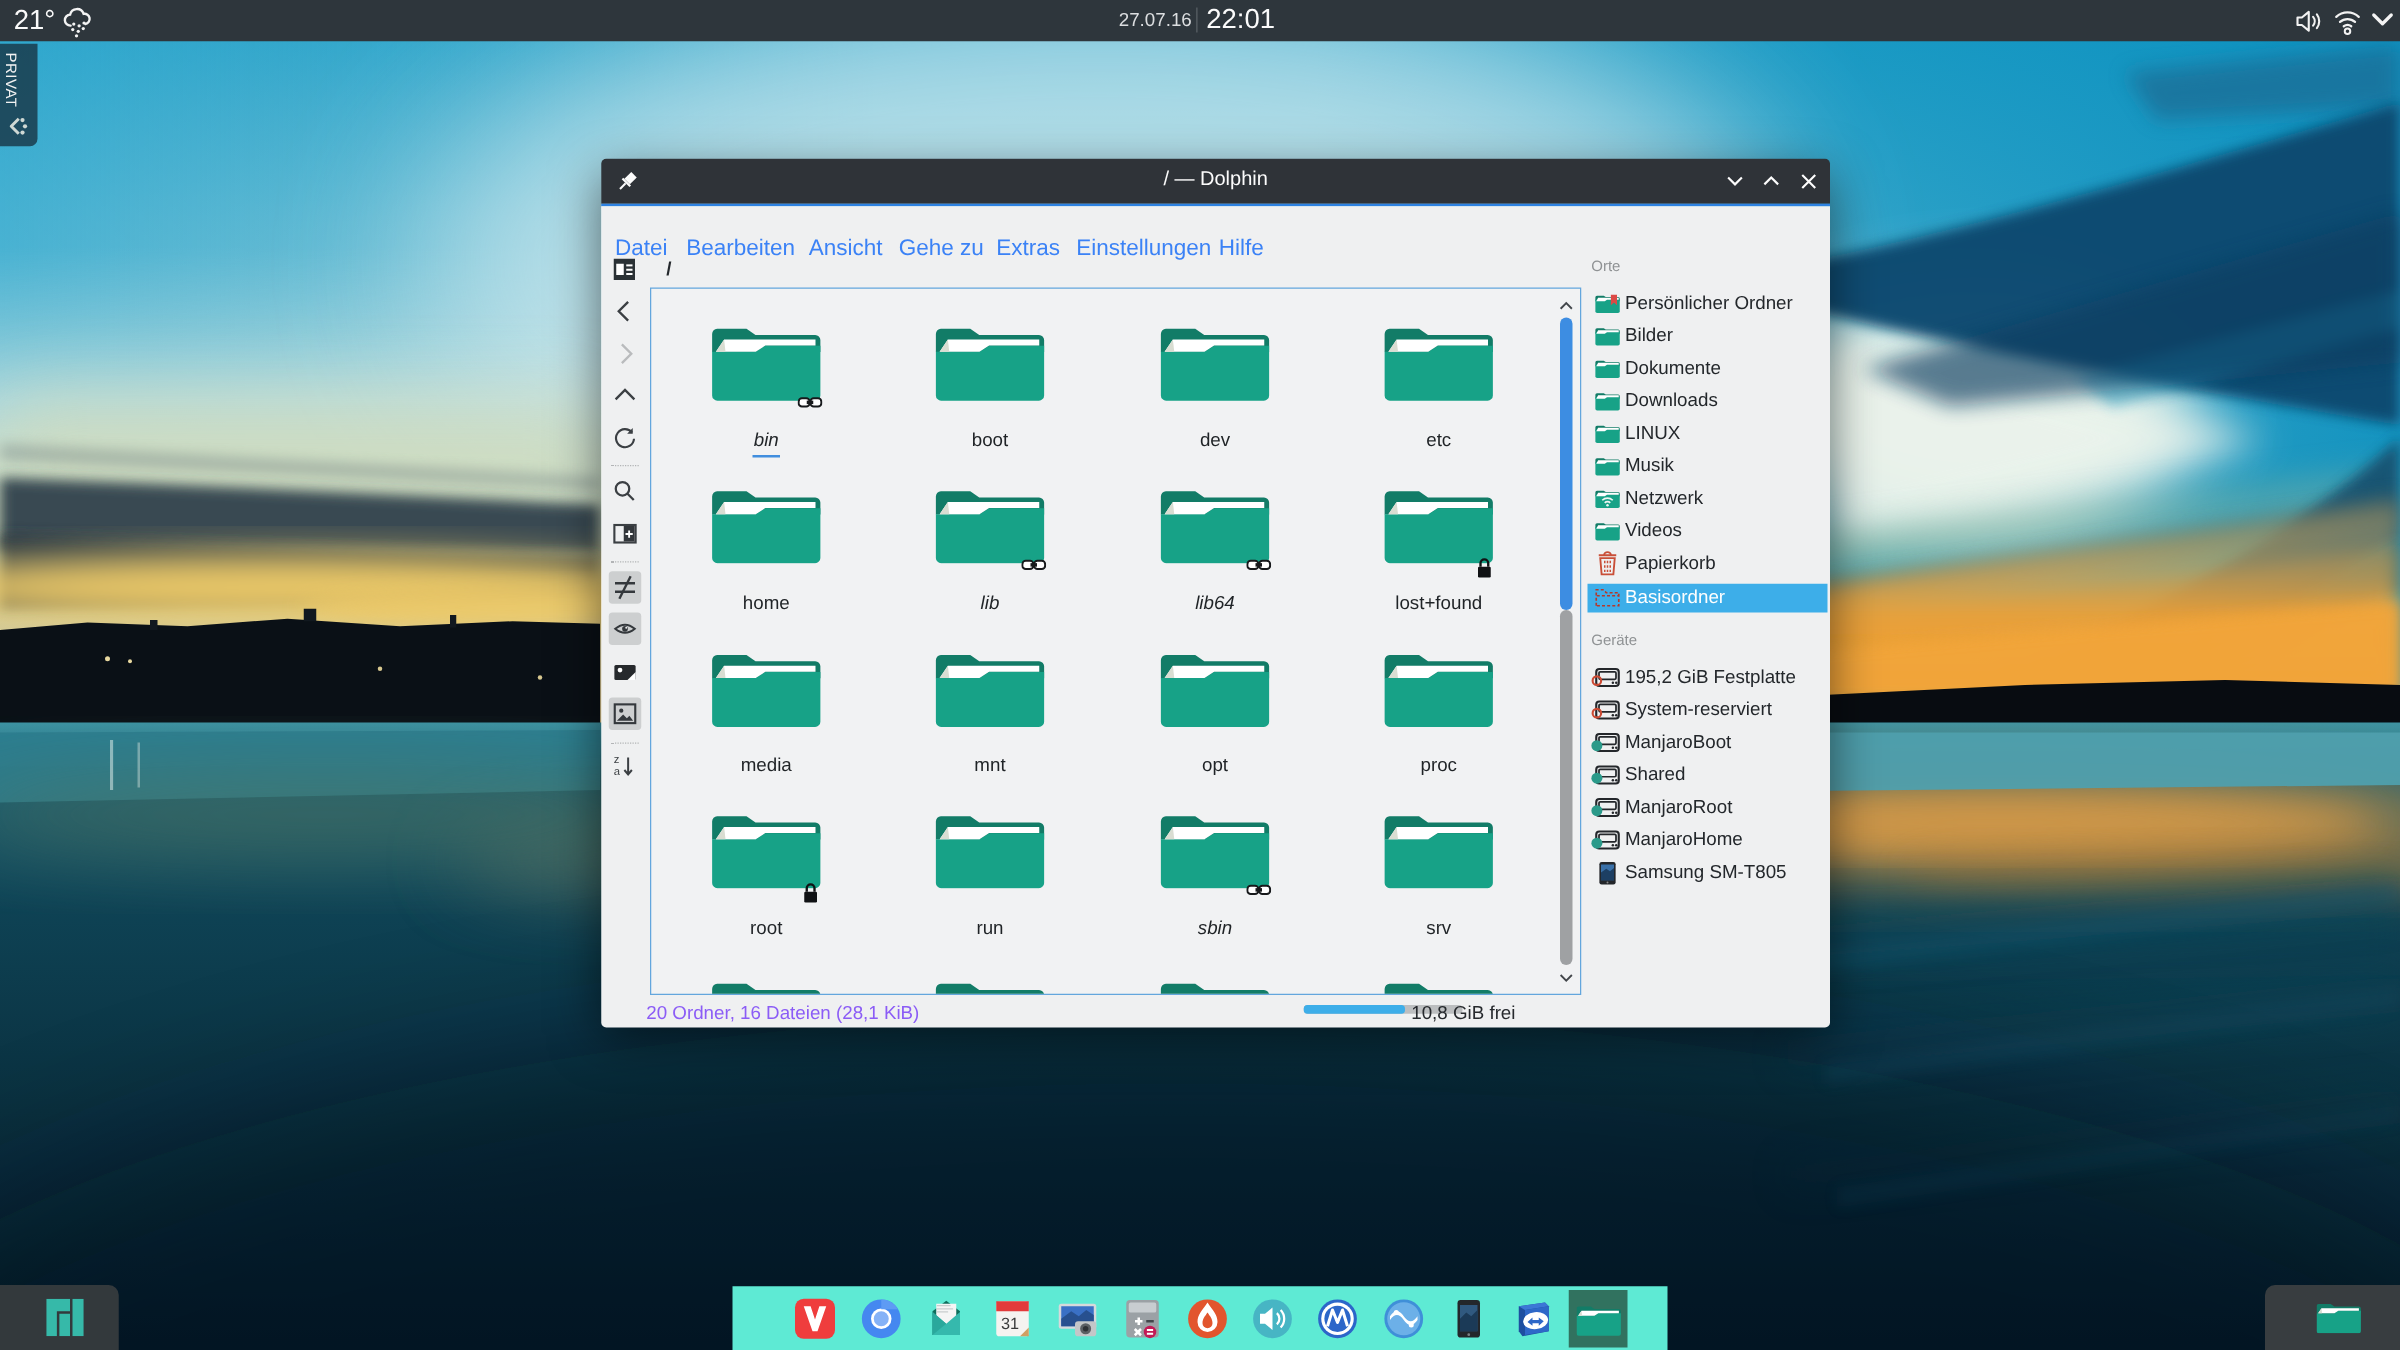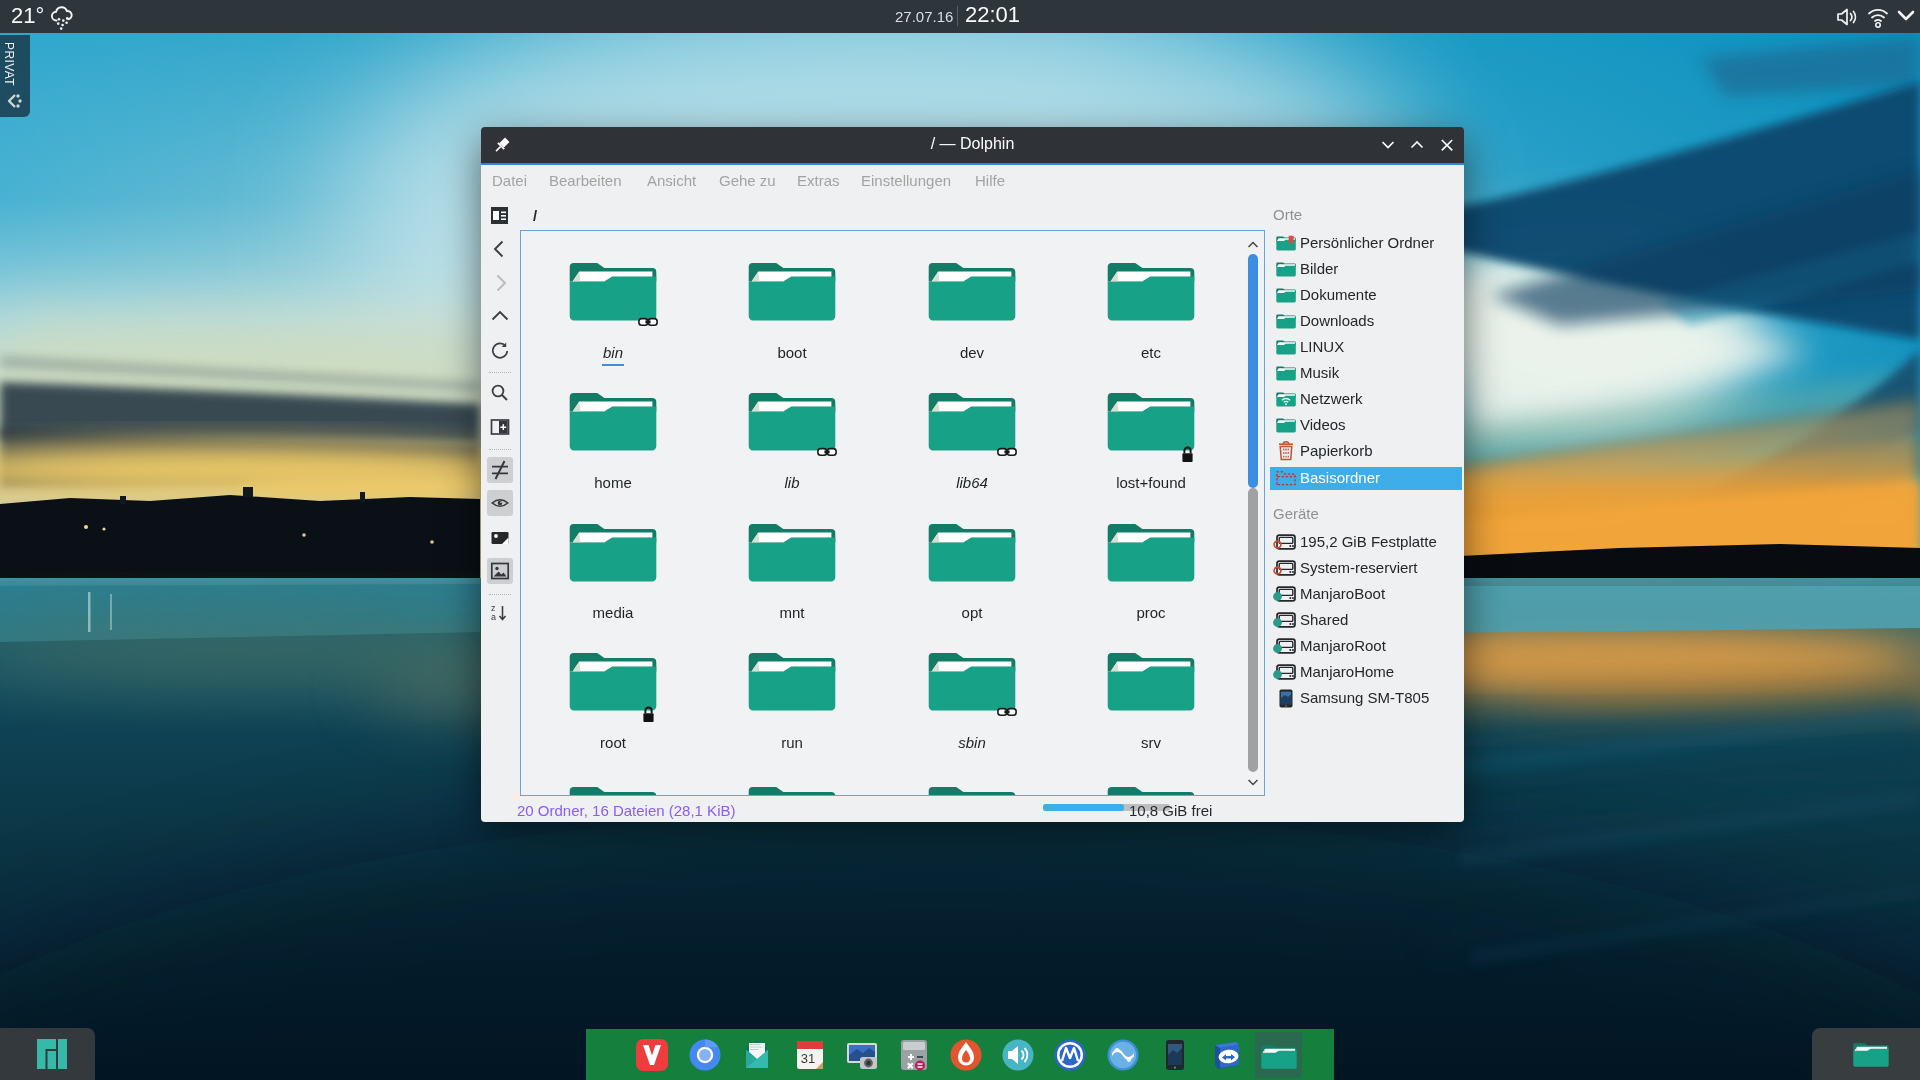--- a/index.html
+++ b/index.html
@@ -4,26 +4,26 @@
 html,body{width:1920px;height:1080px;overflow:hidden;background:#06222e;font-family:"Liberation Sans",sans-serif}
 .abs{position:absolute}
 #panel{position:absolute;left:0;top:0;width:1920px;height:33px;background:#2e363c;color:#fafafa}
 #privat{position:absolute;left:0;top:35px;width:30px;height:82px;background:rgba(24,55,71,.82);border-radius:0 0 6px 0;color:#fff}
 #privat span{position:absolute;left:16px;top:7px;transform:rotate(90deg);transform-origin:0 0;font-size:12px;letter-spacing:.4px;color:#f2f2f2}
 #win{position:absolute;left:481px;top:127px;width:983px;height:687px;box-shadow:0 14px 40px rgba(0,0,0,.55);border-radius:4px 4px 4px 4px}
 #titlebar{position:absolute;left:0;top:0;width:983px;height:36px;background:#2f3338;border-radius:4px 4px 0 0}
 #title{position:absolute;left:0;top:8px;width:983px;text-align:center;color:#fcfcfc;font-size:16px}
 #blueline{position:absolute;left:0;top:36px;width:983px;height:2px;background:#2e82e2}
 #winbody{position:absolute;left:0;top:38px;width:983px;height:657px;background:#eff0f1;border-radius:0 0 4px 4px}
-.menu{position:absolute;top:45px;font-size:15px;color:#a3a3a3}
+.menu{position:absolute;top:61px;font-size:18px;color:#3b82f6}
 #view{position:absolute;left:39px;top:103px;width:745px;height:566px;background:#f1f2f3;border:1px solid #63a6dd;overflow:hidden}
 .flabel{position:absolute;width:180px;text-align:center;font-size:15px;color:#1f2326}
 .it{font-style:italic}
 .place{position:absolute;font-size:15px;color:#23272b}
-.phead{position:absolute;font-size:15px;color:#8f9294}
+.phead{position:absolute;font-size:12px;color:#8f9294}
 #statusl{position:absolute;left:36px;top:675px;font-size:15px;color:#8b5cf6}
 #statusr{position:absolute;left:648px;top:675px;width:130px;text-align:left;font-size:15px;color:#26292d}
 .tseg{position:absolute;background:#2f3437}
 </style></head><body>
 <svg id="wall" width="1920" height="1080">
 <defs>
 <linearGradient id="skyV" x1="0" y1="0" x2="0" y2="1">
  <stop offset="0" stop-color="#2da5cb"></stop>
         <stop offset=".28" stop-color="#85c9da"></stop>
         <stop offset=".52" stop-color="#c3e1e1"></stop>
@@ -503,21 +503,21 @@
       <circle cx="13" cy="15" r="1.7" fill="#cfd8d4"></circle>
  </svg>
 </div>
 <div class="tseg" style="left:0;top:1028px;width:95px;height:52px;border-radius:0 8px 0 0;background:#33393c">
  <svg style="position:absolute;left:37px;top:11px" width="30" height="30" viewBox="0 0 30 30" fill="#36b9a9">
   <path d="M0,0 H19 V10 H8.5 V30 H0 Z"></path>
   <rect x="10.5" y="12" width="8.5" height="18"></rect>
   <rect x="21" y="0" width="9" height="30"></rect>
  </svg>
 </div>
-<div class="tseg" style="left:586px;top:1029px;width:748px;height:51px;background:#15803d">
+<div class="tseg" style="left:586px;top:1029px;width:748px;height:51px;background:#5eead4">
  <svg style="position:absolute;left:47px;top:7px" width="38" height="38" viewBox="0 0 38 38">
   <rect x="3" y="3" width="32" height="32" rx="7" fill="#ef3d3d"></rect>
   <path d="M10,9 h5.5 l3.5,10.5 L22.5,9 H28 l-7,20 h-4 Z" fill="#fff"></path>
  </svg>
  <svg style="position:absolute;left:100px;top:7px" width="38" height="38" viewBox="0 0 38 38">
   <circle cx="19" cy="19" r="15.5" fill="#4588f0"></circle>
   <circle cx="19" cy="19" r="8.2" fill="#fff"></circle>
   <circle cx="19" cy="19" r="6" fill="#85b2f7"></circle>
   <path d="M19,3.5 a15.5,15.5 0 0 1 13.4,7.8 L19,11.3 Z" fill="#5e9bf4"></path>
  </svg>

